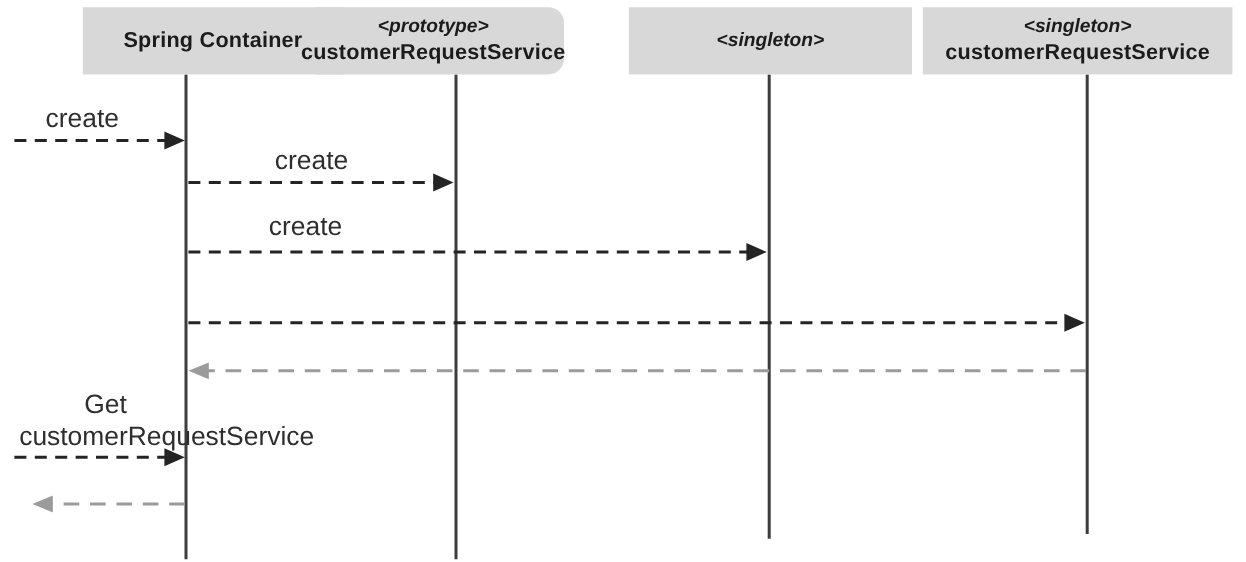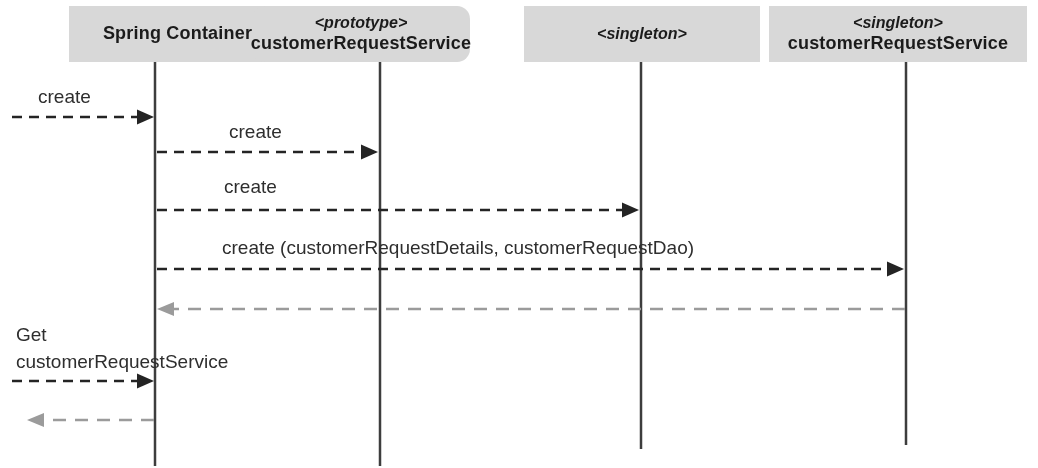--- a/index.html
+++ b/index.html
@@ -36,34 +36,34 @@
     white-space: nowrap;
   }
   .participant-stereotype {
     font-weight: bold;
     font-style: italic;
     font-size: 16px;
     white-space: nowrap;
   }
   .msg-label {
     position: absolute;
-    font-size: 19px;
+    font-size: 22px;
     color: #2e2e2e;
     white-space: nowrap;
   }
   .box-spring   { left: 25px;  width: 217px; margin-left: 44px; }
   .box-details  { left: 252px; width: 218px; border-radius: 13px; }
   .box-dao      { left: 524px; width: 236px; }
   .box-service  { left: 769px; width: 258px; }
 
   .lbl-create1  { left: 38px;  top: 86px;  }
   .lbl-create2  { left: 229px; top: 121px; }
   .lbl-create3  { left: 224px; top: 176px; }
   .lbl-create4  { left: 222px; top: 237px; }
-  .lbl-get1     { left: 16px;   top: 324px; width: 176px; text-align: left; }
+  .lbl-get1     { left: 0px;   top: 324px; width: 176px; text-align: center; }
   .lbl-get2     { left: 16px;  top: 351px; }
 </style>
 </head>
 <body>
 
 <div class="stage">
 
   <svg class="svg-layer" viewBox="0 0 1038 468" xmlns="http://www.w3.org/2000/svg">
 
     <g>
@@ -132,19 +132,18 @@
     <div class="participant-stereotype">&lt;singleton&gt;</div>
     <div class="participant-name">customerRequestService</div>
   </div>
 
   <div class="msg-label lbl-create1">create</div>
 
   <div class="msg-label lbl-create2">create</div>
 
   <div class="msg-label lbl-create3">create</div>
 
-  <div class="msg-label lbl-create4">create (customerRequestDetails, customerRequestDao)</div>
 
   <div class="msg-label lbl-get1">Get</div>
 
   <div class="msg-label lbl-get2">customerRequestService</div>
 
 </div>
 
 </body></html>

